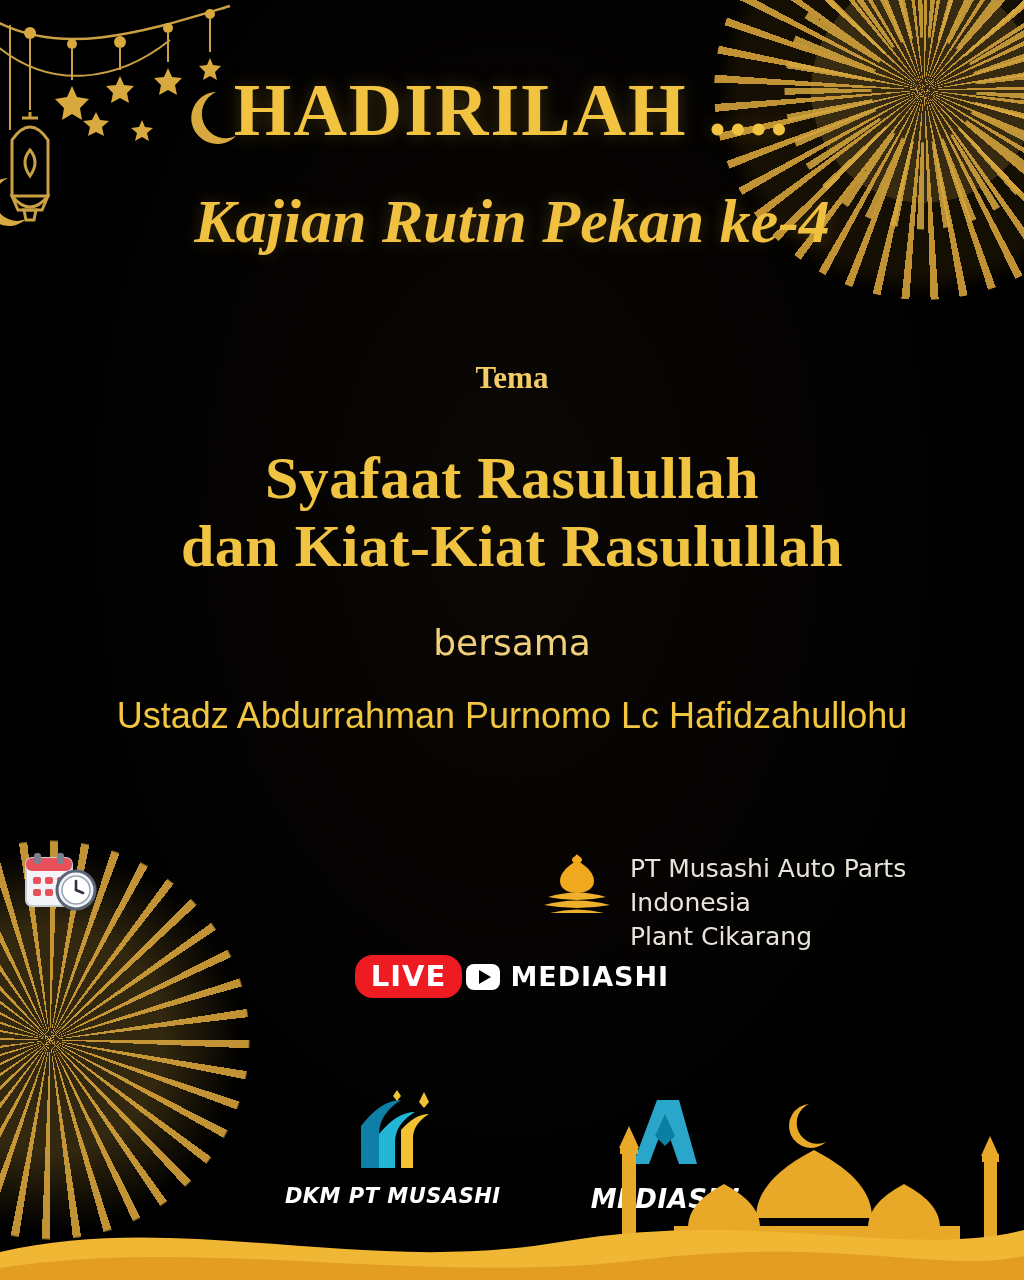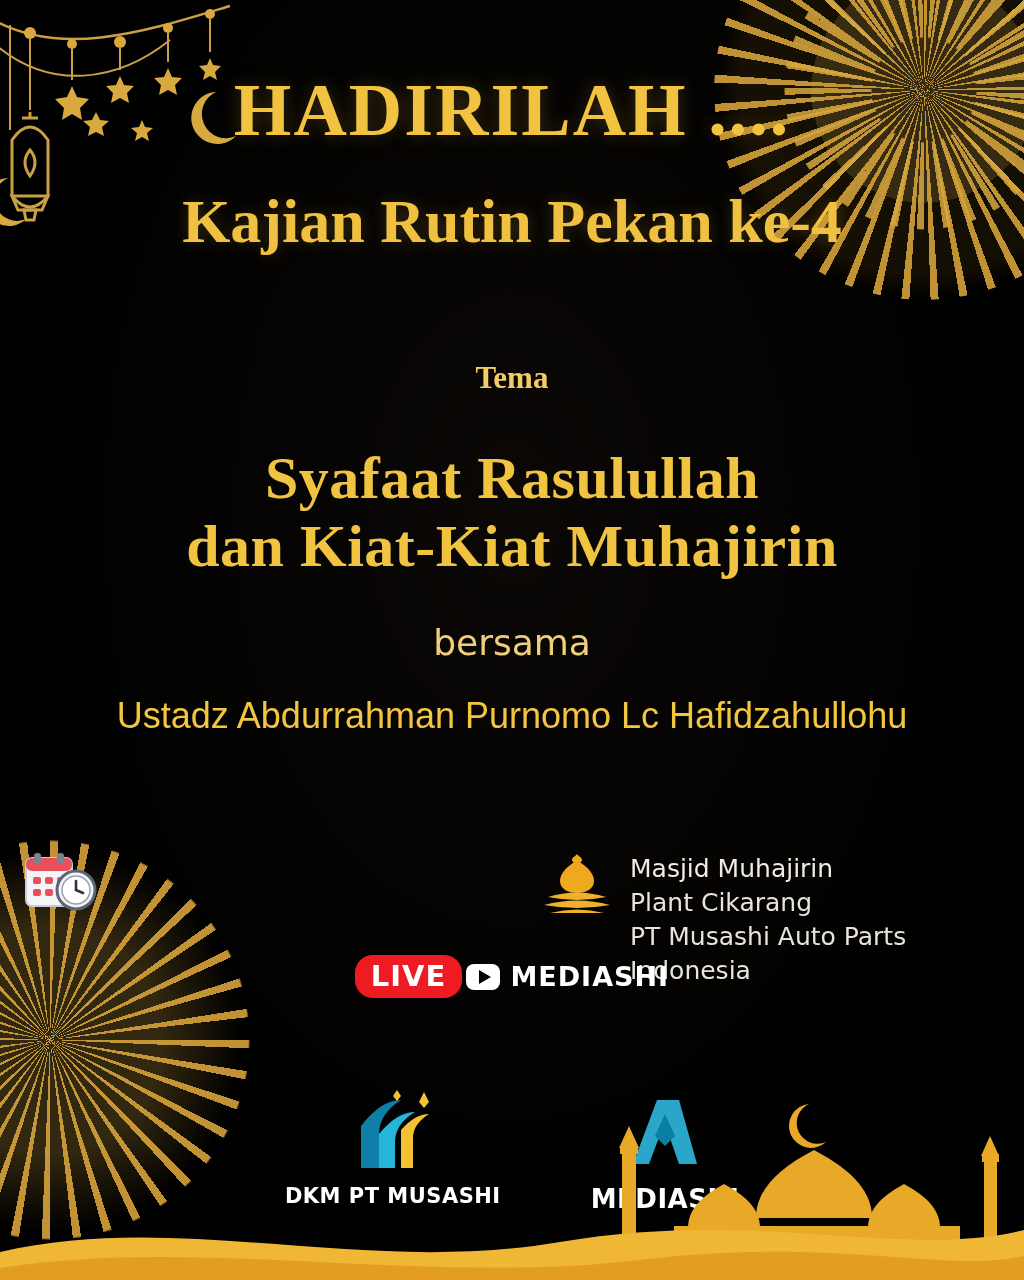--- a/index.html
+++ b/index.html
@@ -68,20 +68,21 @@
     text-shadow: 0 0 18px rgba(242,195,65,0.25);
   }
   .subhead {
     position: absolute; top: 186px; left: 0; width: 100%;
     text-align: center;
     font-family: "Liberation Serif", serif;
     font-weight: bold;
     font-size: 62px;
     color: #f0c040;
     text-shadow: 0 0 16px rgba(240,192,64,0.22);
+    font-style: italic;
   }
   .tema-label {
     position: absolute; top: 360px; left: 0; width: 100%;
     text-align: center;
     font-family: "Liberation Serif", serif;
     font-weight: bold;
     font-size: 31px;
     color: #f3cd63;
   }
   .theme-line {
@@ -138,21 +139,21 @@
     width: 34px; height: 26px; border-radius: 8px; background: #fff;
     display: flex; align-items: center; justify-content: center;
     margin-left: -6px;
   }
   .yt-tri { width: 0; height: 0; border-left: 12px solid #000; border-top: 7px solid transparent; border-bottom: 7px solid transparent; margin-left: 3px; }
   .live-brand { color: #fff; font-weight: bold; font-size: 27px; letter-spacing: 1px; font-family: "DejaVu Sans", sans-serif; }
 
   
   .logos { position: absolute; top: 1090px; left: 0; width: 100%; display: flex; justify-content: center; gap: 90px; }
   .logo-block { display: flex; flex-direction: column; align-items: center; gap: 8px; }
-  .logo-caption { color: #fff; font-weight: bold; font-size: 21px; letter-spacing: .5px; font-family: "DejaVu Sans", sans-serif; }
+  .logo-caption { color: #fff; font-weight: bold; font-size: 21px; letter-spacing: .5px; font-family: "DejaVu Sans", sans-serif; font-style: italic; }
   .logo-caption.mediashi { font-size: 26px; }
 </style>
 </head>
 <body>
 
 <div class="poster">
 
   <div class="corner-tr"></div>
   <div class="corner-bl"></div>
 
@@ -198,21 +199,21 @@
       <path d="M24 210 h12 l-2 10 h-8z"></path>
       <path d="M30 118 v-6"></path>
     </g>
   </svg>
 
   <div class="headline">HADIRILAH ....</div>
   <div class="subhead">Kajian Rutin Pekan ke-4</div>
 
   <div class="tema-label">Tema</div>
   <div class="theme-line l1">Syafaat Rasulullah</div>
-  <div class="theme-line l2">dan Kiat-Kiat Muhajirin</div>
+  <div class="theme-line l2">dan Kiat-Kiat Rasulullah</div>
 
   <div class="bersama">bersama</div>
   <div class="speaker">Ustadz Abdurrahman Purnomo Lc Hafidzahullohu</div>
 
   <div class="info-row">
 
     <div class="info-date">
       <svg class="cal-icon" viewBox="0 0 74 60">
         <rect x="2" y="6" width="46" height="48" rx="6" fill="#f2f4f8" stroke="#c7ccd6" stroke-width="2"></rect>
         <rect x="2" y="6" width="46" height="13" rx="6" fill="#e8505b"></rect>
@@ -238,23 +239,22 @@
       <svg class="mosque-icon" viewBox="0 0 74 62">
         <path d="M37 8 c-12 8 -17 14 -17 21 c0 8 8 12 17 12 c9 0 17 -4 17 -12 c0 -7 -5 -13 -17 -21z" fill="#f0a81e"></path>
         <path d="M37 2 c2 3 5 3 5 6 c0 2 -2 3 -5 3 c-3 0 -5 -1 -5 -3 c0 -3 3 -3 5 -6z" fill="#f0a81e"></path>
         <g fill="#efb02c">
           <path d="M8 45 q29 -9 58 0 q-29 6 -58 0z"></path>
           <path d="M4 53 q33 -9 66 0 q-33 6 -66 0z"></path>
           <path d="M10 61 q27 -7 54 0z"></path>
         </g>
       </svg>
       <div class="info-text">
-        <div class="place-1">Masjid Muhajirin</div>
+        <div>PT Musashi Auto Parts Indonesia</div>
         <div>Plant Cikarang</div>
-        <div>PT Musashi Auto Parts Indonesia</div>
       </div>
     </div>
   </div>
 
   <div class="live-wrap">
     <span class="live-pill">LIVE</span>
     <span class="yt-btn">
         <span class="yt-tri"></span>
       </span>
     <span class="live-brand">MEDIASHI</span>

